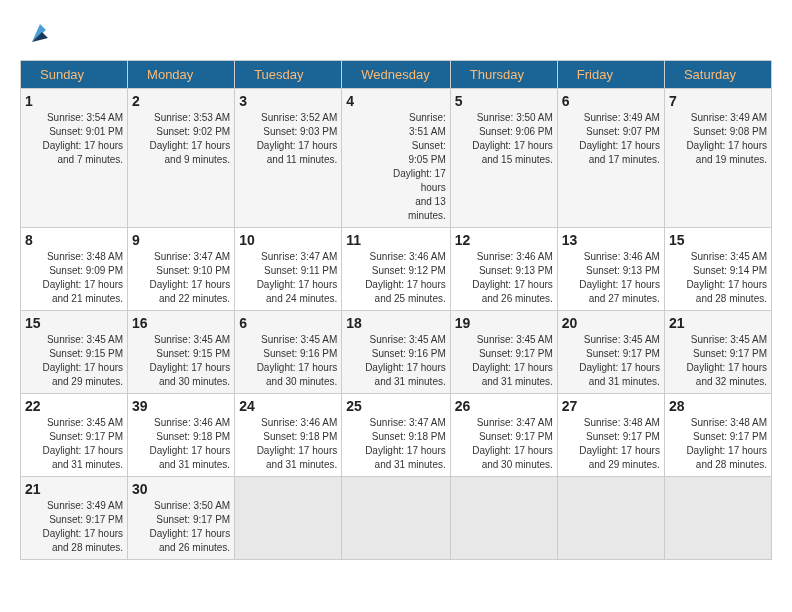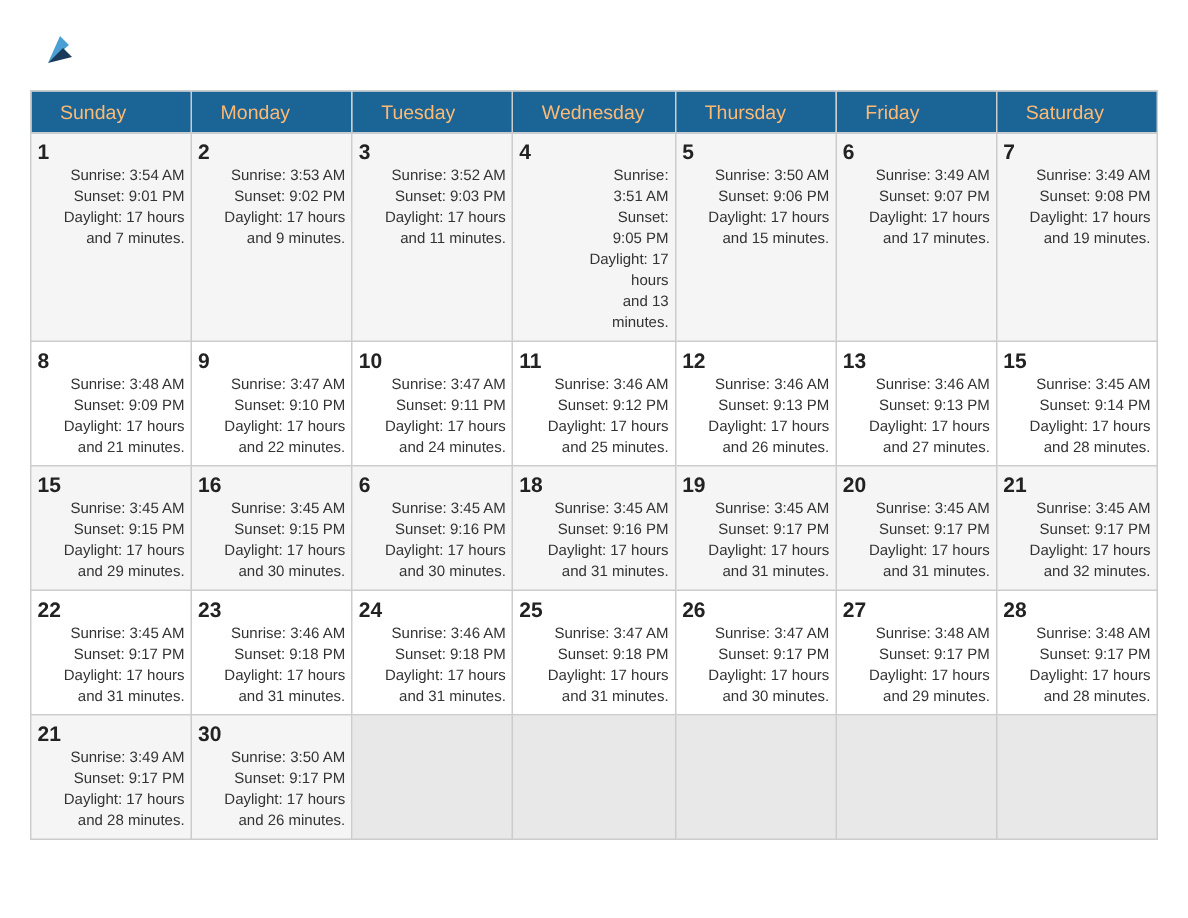--- a/index.html
+++ b/index.html
@@ -278,21 +278,21 @@
       </tr>
       <tr>
         <td>
           <span class="day-num">22</span>
           <div class="day-info" style="white-space: pre-line;">Sunrise: 3:45 AM
 Sunset: 9:17 PM
 Daylight: 17 hours
 and 31 minutes.</div>
         </td>
         <td>
-          <span class="day-num">23</span>
+          <span class="day-num">39</span>
           <div class="day-info" style="white-space: pre-line;">Sunrise: 3:46 AM
 Sunset: 9:18 PM
 Daylight: 17 hours
 and 31 minutes.</div>
         </td>
         <td>
           <span class="day-num">24</span>
           <div class="day-info" style="white-space: pre-line;">Sunrise: 3:46 AM
 Sunset: 9:18 PM
 Daylight: 17 hours

